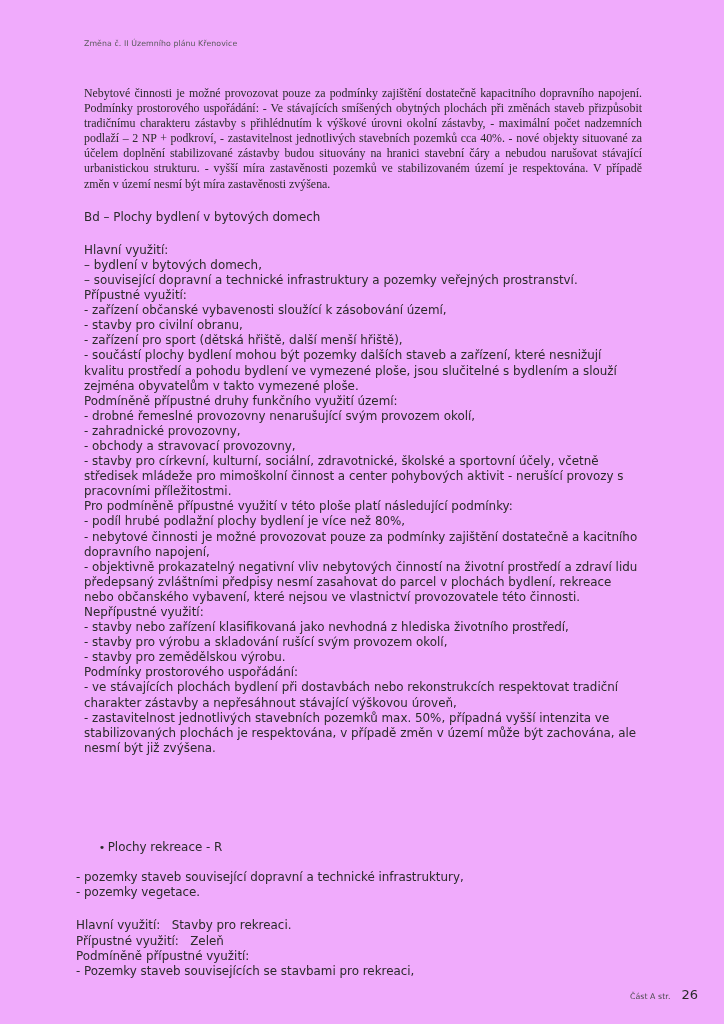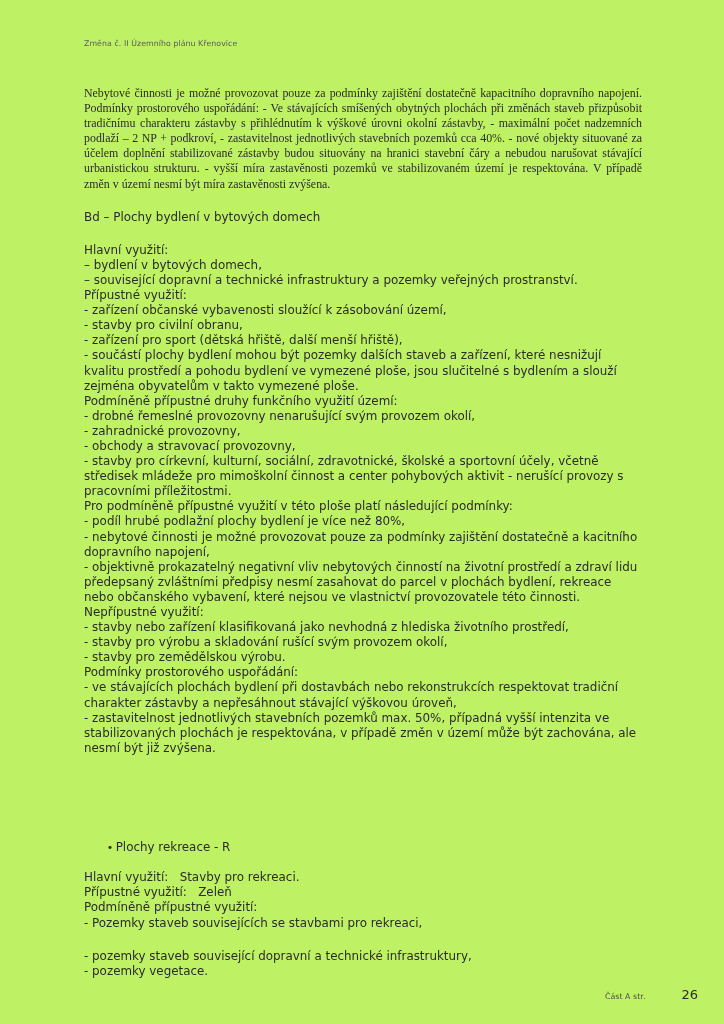--- a/index.html
+++ b/index.html
@@ -11,21 +11,21 @@
     width: 724px;
     height: 1024px;
     position: relative;
     font-family: "DejaVu Sans", "Liberation Sans", sans-serif;
     color: #2b2b2b;
     overflow: hidden;
   }
   .page {
     position: absolute;
     inset: 0;
-    background: #bef264;
+    background: #f0abfc;
   }
 
   
   .doc-header {
     position: absolute;
     left: 84px;
     top: 38px;
     font-size: 7.8px;
     line-height: 11px;
     color: #59595b;
@@ -56,21 +56,21 @@
     text-justify: inter-word;
   }
   .block.justified.lastline-left {
     text-align-last: left;
     font-family: Liberation Serif, serif;
   }
 
   
   .content-lower {
     position: absolute;
-    left: 84px;
+    left: 76px;
     top: 825px;
     width: 558px;
     font-size: 11.9px;
     line-height: 15.1px;
     color: #2b2b2b;
   }
   .bullet-line {
     white-space: pre-wrap;
   }
   .bullet-dot {
@@ -80,31 +80,30 @@
     line-height: 15.1px;
   }
 
   
   .doc-footer {
     position: absolute;
     right: 26px;
     bottom: 22px;
     display: flex;
     align-items: baseline;
-    gap: 5px;
+    gap: 11px;
     color: #4a4a4c;
   }
   .footer-label {
     font-size: 7.8px;
     letter-spacing: 0.01em;
   }
   .footer-pageno {
     font-size: 13px;
     color: #2b2b2b;
-    margin-left: 31px;
   }
 </style>
 </head>
 <body>
 
 <div class="page">
 
   <div class="doc-header">Změna č. II Územního plánu Křenovice</div>
 
   <div class="content">
@@ -139,27 +138,27 @@
 - zastavitelnost jednotlivých stavebních pozemků max. 50%, případná vyšší intenzita ve stabilizovaných plochách je respektována, v případě změn v území může být zachována, ale nesmí být již zvýšena.</div>
 
   </div>
 
   <div class="content-lower">
 
     <div class="bullet-line">
       <span class="bullet-dot">•</span><span>Plochy rekreace - R</span>
     </div>
 
+    <div class="block">- pozemky staveb související dopravní a technické infrastruktury,
+- pozemky vegetace.</div>
+
     <div class="block tight">Hlavní využití:   Stavby pro rekreaci.
 Přípustné využití:   Zeleň
 Podmíněně přípustné využití:
 - Pozemky staveb souvisejících se stavbami pro rekreaci,</div>
-
-    <div class="block">- pozemky staveb související dopravní a technické infrastruktury,
-- pozemky vegetace.</div>
 
   </div>
 
   <div class="doc-footer">
     <span class="footer-label">Část A str.</span>
     <span class="footer-pageno">26</span>
   </div>
 
 </div>
 

